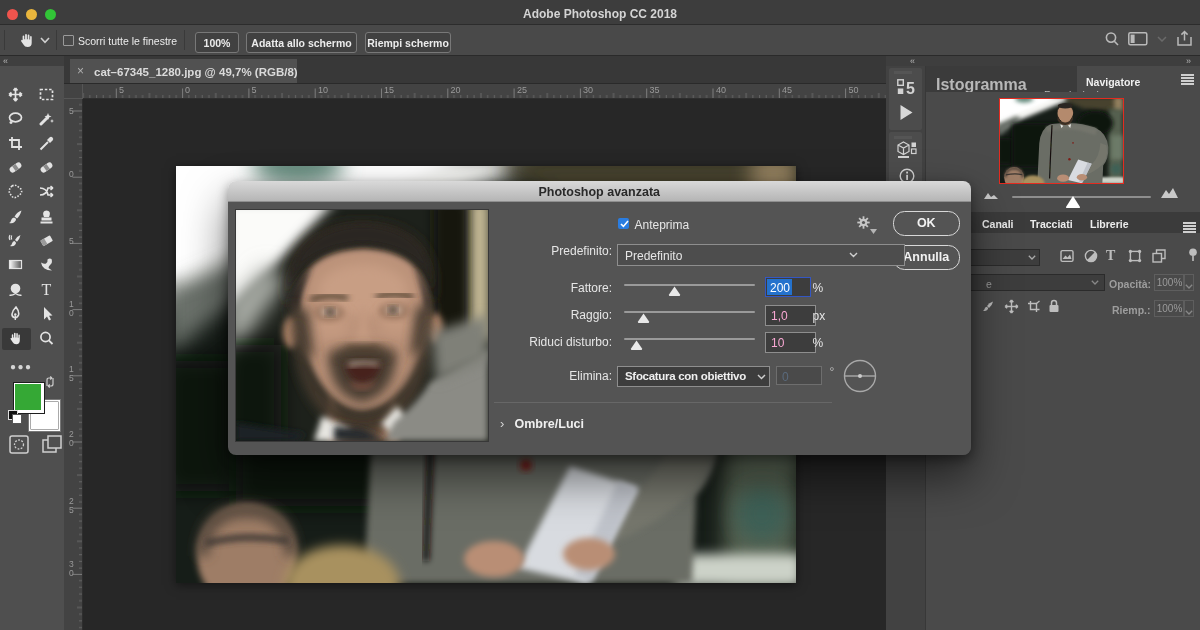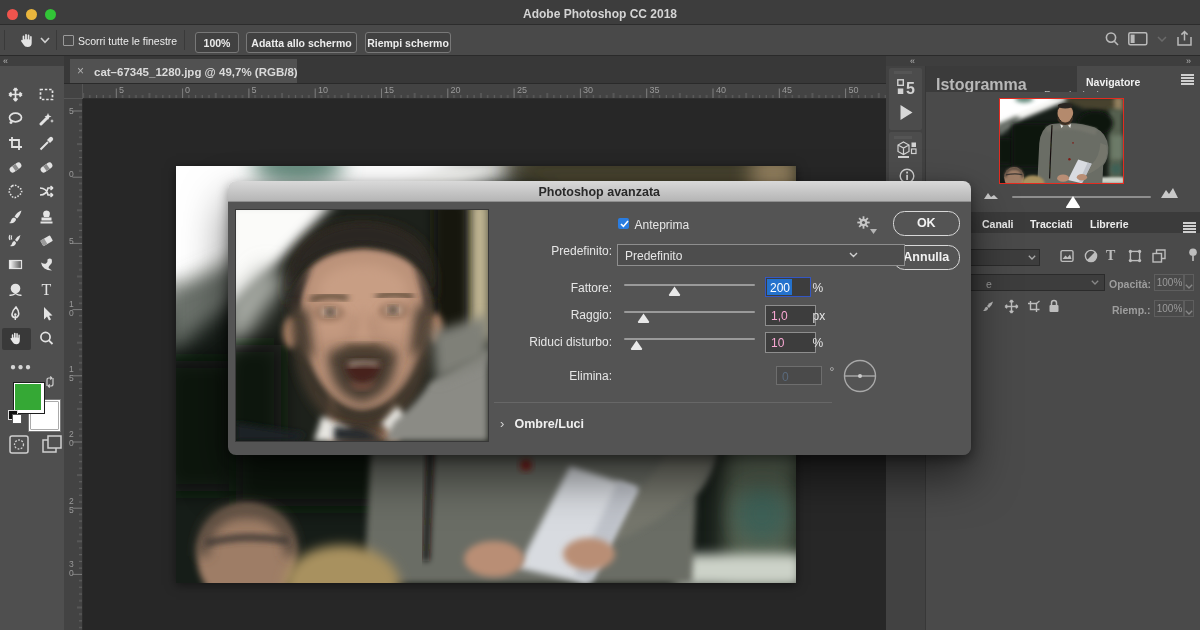--- a/index.html
+++ b/index.html
@@ -474,20 +474,26 @@
 
     <div class="abs dlab" style="left:234.5px;top:154.5px;">Riduci disturbo:</div>
     <div class="abs strack" style="left:396px;top:157.5px;width:131px;"></div>
     <svg class="abs" style="left:402px;top:159px;" width="13" height="10" viewBox="0 0 13 10">
         <path d="M6.5 0.5 L12 8.5 Q12.6 10 11 10 L2 10 Q0.4 10 1 8.5 Z" fill="#e8e8e8"></path>
       </svg>
     <div class="abs nfield" style="left:537.5px;top:151.5px;">10</div>
     <div class="abs dtxt" style="left:585px;top:155.5px;">%</div>
 
     <div class="abs dlab" style="left:234.5px;top:188.5px;">Elimina:</div>
+    <div class="abs" style="left:389.5px;top:185.5px;width:151px;height:19px;background:#3d3d3d;border:1px solid #8e8e8e;">
+      <div class="abs" style="left:7px;top:3px;color:#efefef;font-size:11.5px;font-weight:700;letter-spacing:-0.3px;">Sfocatura con obiettivo</div>
+      <svg class="abs" style="left:139px;top:7px;" width="9" height="6" viewBox="0 0 9 6">
+          <path d="M1 1 L4.5 4.6 L8 1" stroke="#cfcfcf" stroke-width="1.4" fill="none"></path>
+        </svg>
+    </div>
     <div class="abs" style="left:548.5px;top:185.5px;width:44px;height:17px;background:#4a4a4a;border:1px solid #6e6e6e;">
       <div class="abs" style="left:5px;top:2.5px;color:#5a6a7d;font-size:12px;">0</div>
     </div>
     <div class="abs" style="left:602px;top:184px;color:#bdbdbd;font-size:12px;">°</div>
     <svg class="abs" style="left:615px;top:178px;" width="34" height="34" viewBox="0 0 34 34">
       <circle cx="17" cy="17" r="15.5" stroke="#a9a9a9" stroke-width="1.4" fill="none"></circle>
       <line x1="1.5" y1="17" x2="32.5" y2="17" stroke="#a9a9a9" stroke-width="1.4"></line>
       <circle cx="17" cy="17" r="2" fill="#cccccc"></circle>
     </svg>
 

